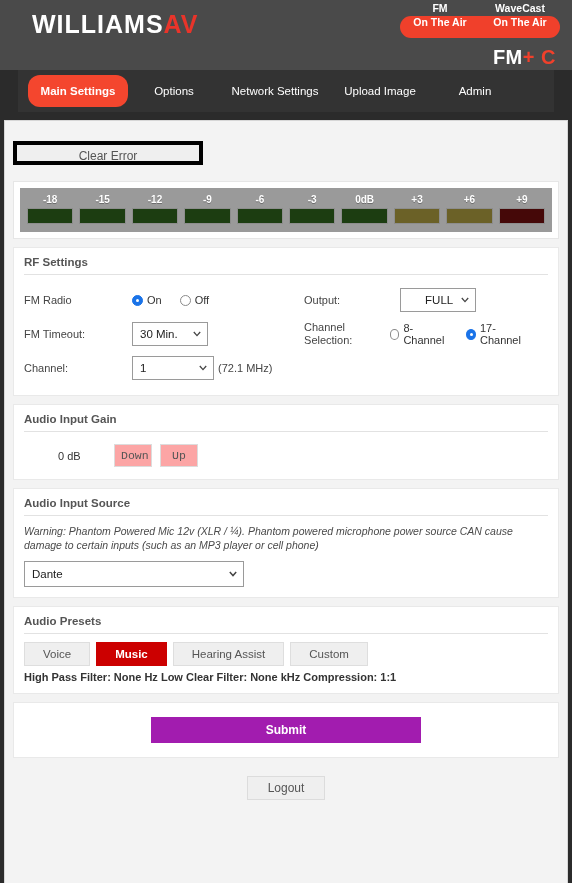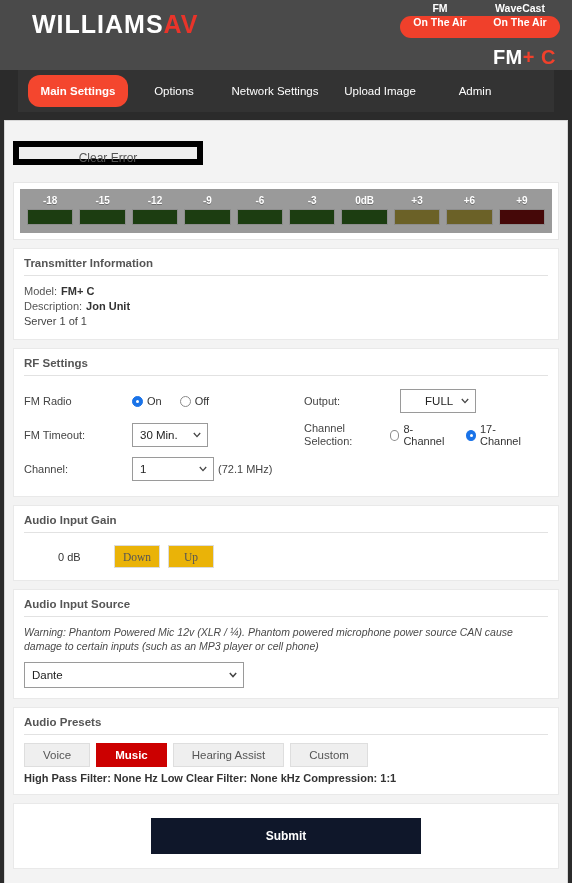--- a/index.html
+++ b/index.html
@@ -117,21 +117,21 @@
   .error-slot {
     height: 14px;
     text-align: center;
     font-size: 9px;
     color: #fbdcd8;
     padding-top: 3px;
   }
   .clear-error-row { padding: 6px 8px 10px 8px; }
   .btn-grey {
     background: #efefef;
-    border: 6px solid #000000;
+    border: 4px solid #000000;
     color: #555;
     font-size: 12px;
     padding: 8px 16px;
     cursor: pointer;
     font-family: "Liberation Sans", sans-serif;
   }
   .clear-error-btn {
     width: 190px;
     height: 24px;
     padding: 0;
@@ -272,28 +272,28 @@
     display: flex;
     align-items: center;
     padding: 4px 0 2px 34px;
   }
   .gain-val {
     font-size: 11px;
     color: #333;
     width: 56px;
   }
   .gain-btn {
-    background: #eab308;
+    background: #fca5a5;
     border: 1px solid #dcdcdc;
     color: #555;
     font-size: 11.5px;
-    width: 46px; height: 23px;
+    width: 38px; height: 23px;
     margin-right: 8px;
     cursor: pointer;
-    font-family: Liberation Serif, serif;
+    font-family: Liberation Mono, monospace;
   }
 
   
   .warning {
     font-size: 10.5px;
     font-style: italic;
     color: #4a4a4a;
     line-height: 14px;
     margin-bottom: 9px;
   }
@@ -325,27 +325,27 @@
 
   
   .submit-card {
     background: #ffffff;
     margin: 0 8px 8px 8px;
     border: 1px solid #e9e9e9;
     padding: 14px 10px;
     text-align: center;
   }
   .submit-btn {
-    background: #0f172a;
+    background: #a21caf;
     border: none;
     color: #ffffff;
     font-weight: bold;
     font-size: 12px;
     width: 270px;
-    height: 36px;
+    height: 26px;
     cursor: pointer;
     font-family: "Liberation Sans", sans-serif;
   }
   .logout-wrap {
     text-align: center;
     padding: 10px 0 14px 0;
   }
   .logout-btn {
     background: #efefef;
     border: 1px solid #dcdcdc;
@@ -432,30 +432,20 @@
           <div class="meter-label">+6</div>
           <div class="meter-bar" style="background:#6b6127"></div>
         </div>
         <div class="meter-seg">
           <div class="meter-label">+9</div>
           <div class="meter-bar" style="background:#450808"></div>
         </div>
       </div>
     </div>
 
-    <div class="section">
-      <div class="section-title">Transmitter Information</div>
-      <div class="info-line">
-        <span class="lbl">Model:</span><span class="val">FM+ C</span>
-      </div>
-      <div class="info-line">
-        <span class="lbl">Description:</span><span class="val">Jon Unit</span>
-      </div>
-      <div class="info-line">Server 1 of 1</div>
-    </div>
 
     <div class="section">
       <div class="section-title">RF Settings</div>
       <div class="rf-grid">
 
         <div class="rf-col-left">
           <div class="frow">
             <div class="flabel">FM Radio</div>
             <label class="radio-wrap">
               <span class="radio on"></span>

